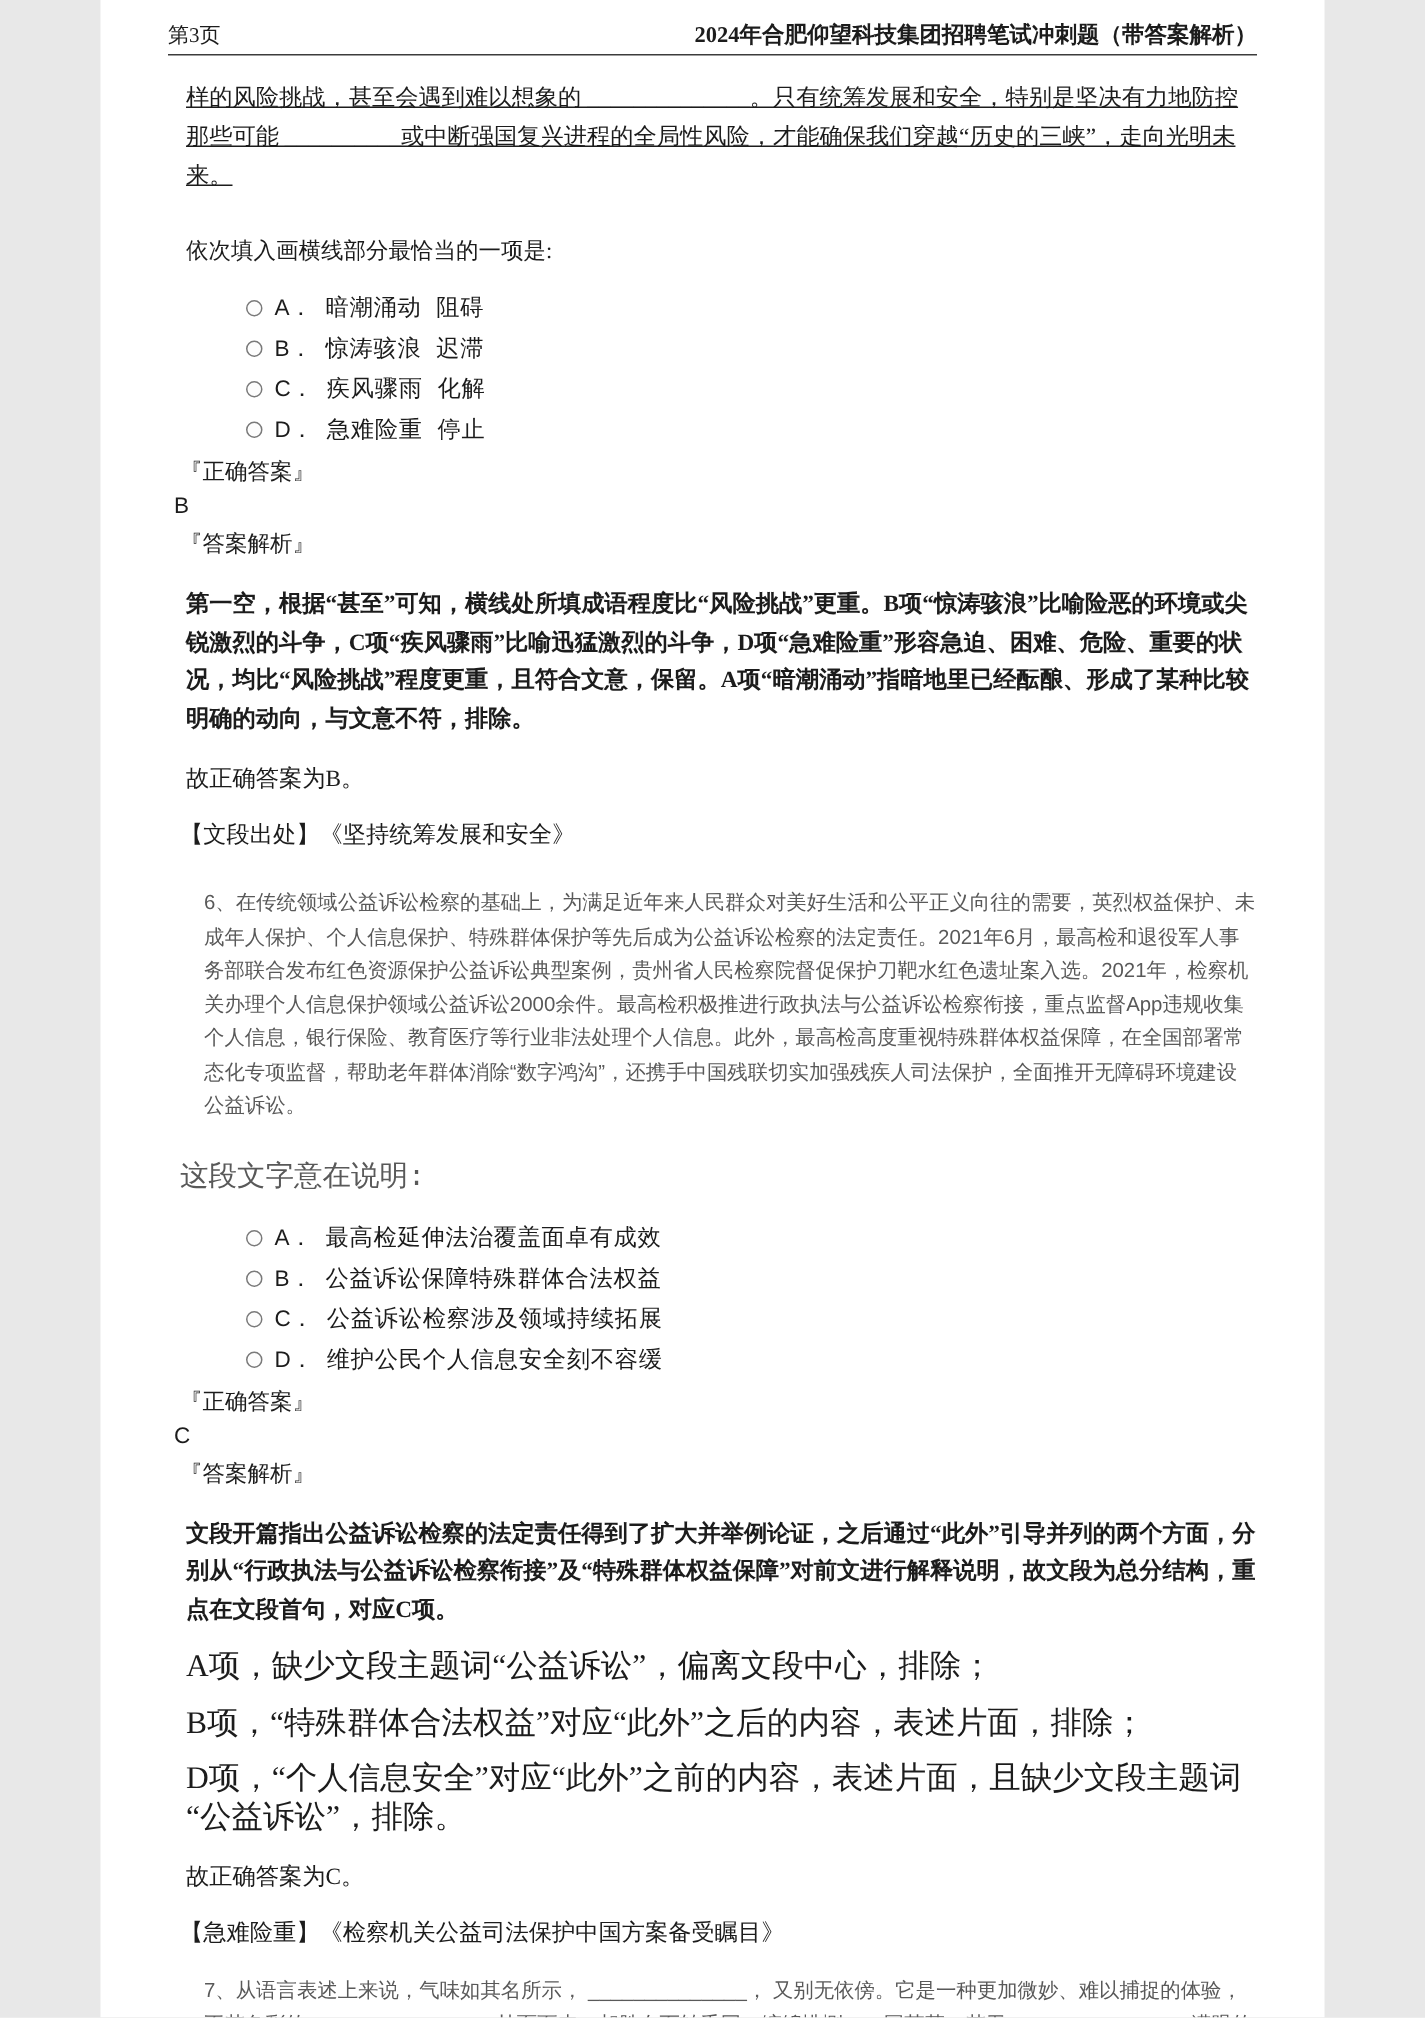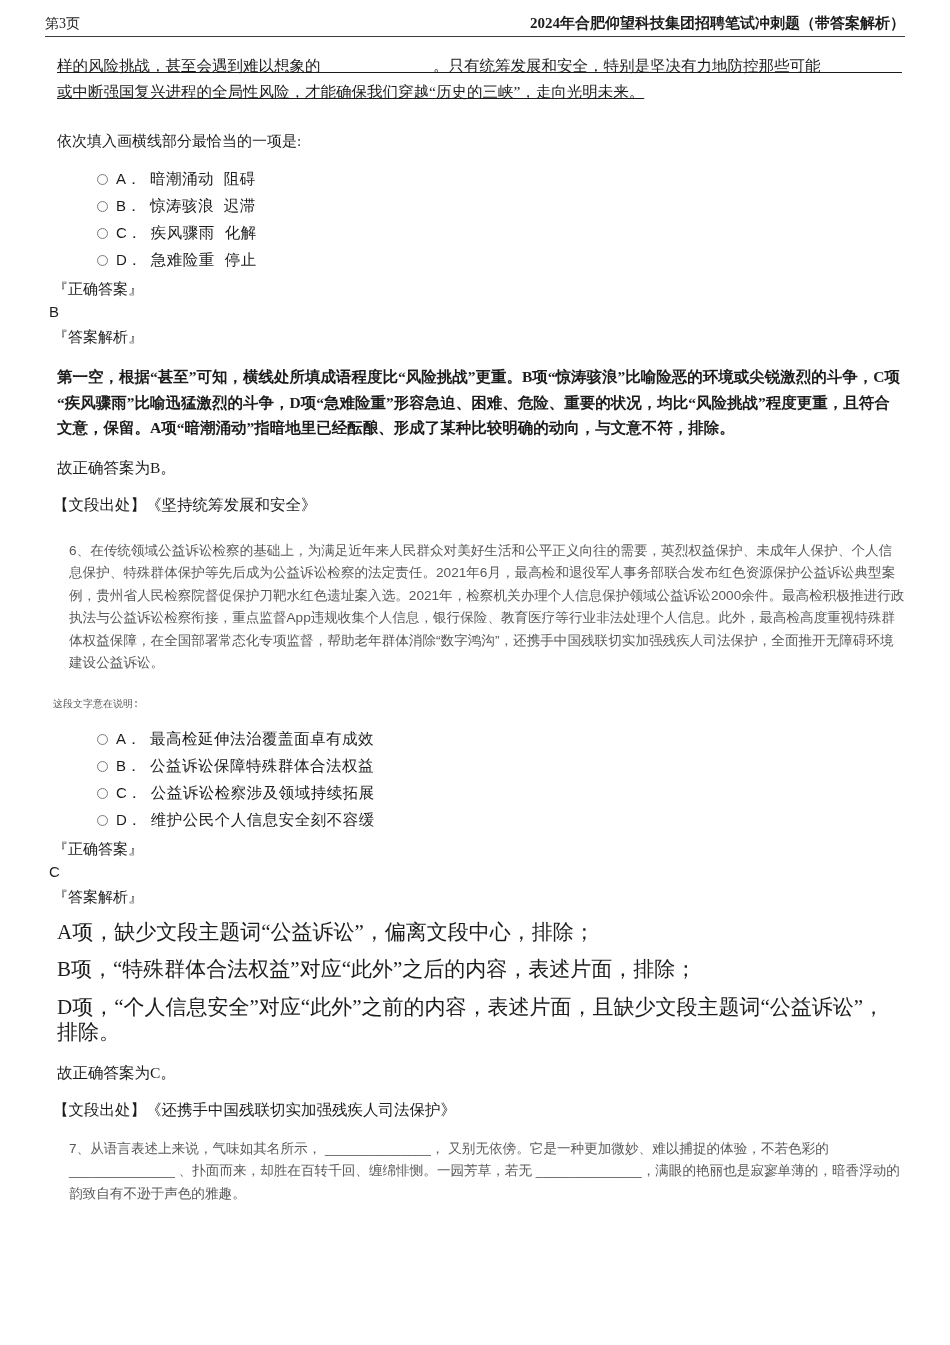--- a/index.html
+++ b/index.html
@@ -1,19 +1,19 @@
 <!DOCTYPE html>
 <html lang="zh"><head>
 <meta charset="utf-8">
 <style>
   * { box-sizing: border-box; }
   html, body { margin: 0; padding: 0; background: #e8e8e8; }
   .page {
     position: relative;
-    width: 950px;
+    width: 816px;
     height: 1345px;
     margin: 0 auto;
     background: #ffffff;
     color: #1c1c1c;
     overflow: hidden;
     font-family: "Liberation Serif", "DejaVu Serif", serif;
   }
   .inner { padding: 0 45px; }
 
   
@@ -38,21 +38,21 @@
   .gray-para {
     color: #595959;
     font-family: "Liberation Sans", "DejaVu Sans", sans-serif;
     font-size: 13.6px;
     line-height: 22.5px;
     margin: 24px 0 0 24px;
   }
   .gray-prompt {
     color: #595959;
     font-family: Liberation Mono, monospace;
-    font-size: 10px;
+    font-size: 19px;
     margin: 22px 0 0 8px;
   }
 
   
   .options { margin: 15px 0 0 52px; }
   .opt { display: flex; align-items: center; height: 27px; font-size: 15.5px; }
   .radio {
     flex: 0 0 auto;
     width: 11px; height: 11px;
     border: 1px solid #7a7a7a;
@@ -166,23 +166,24 @@
         <span class="radio"></span>
         <span class="opt-letter">D．</span>
         <span class="opt-text">维护公民个人信息安全刻不容缓</span>
       </div>
     </div>
 
     <p class="ans-heading">『正确答案』</p>
     <p class="ans-letter">C</p>
     <p class="ans-heading">『答案解析』</p>
 
+    <p class="analysis">文段开篇指出公益诉讼检察的法定责任得到了扩大并举例论证，之后通过“此外”引导并列的两个方面，分别从“行政执法与公益诉讼检察衔接”及“特殊群体权益保障”对前文进行解释说明，故文段为总分结构，重点在文段首句，对应C项。</p>
     <p class="analysis-short">A项，缺少文段主题词“公益诉讼”，偏离文段中心，排除；</p>
     <p class="analysis-short">B项，“特殊群体合法权益”对应“此外”之后的内容，表述片面，排除；</p>
     <p class="analysis-short">D项，“个人信息安全”对应“此外”之前的内容，表述片面，且缺少文段主题词“公益诉讼”，排除。</p>
     <p class="conclusion">故正确答案为C。</p>
-    <p class="source">【文段出处】《还携手中国残联切实加强残疾人司法保护》</p>
+    <p class="source">【急难险重】《检察机关公益司法保护中国方案备受瞩目》</p>
 
     <p class="gray-para" style="margin-top:17px;">7、从语言表述上来说，气味如其名所示， ______________， 又别无依傍。它是一种更加微妙、难以捕捉的体验，不若色彩的 ______________ 、扑面而来，却胜在百转千回、缠绵悱恻。一园芳草，若无 ______________，满眼的艳丽也是寂寥单薄的，暗香浮动的韵致自有不逊于声色的雅趣。</p>
 
   </div>
 
 </div>
 
 </body></html>

